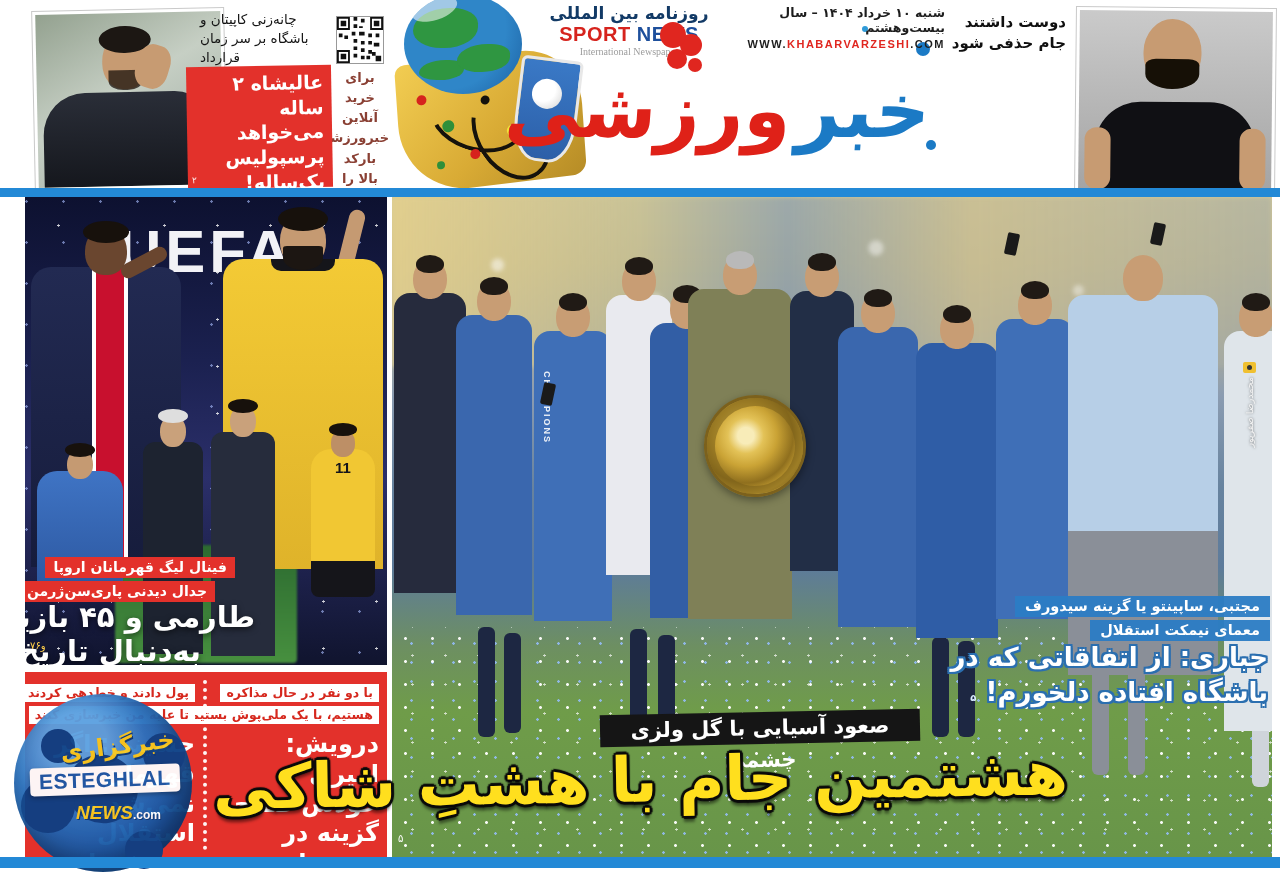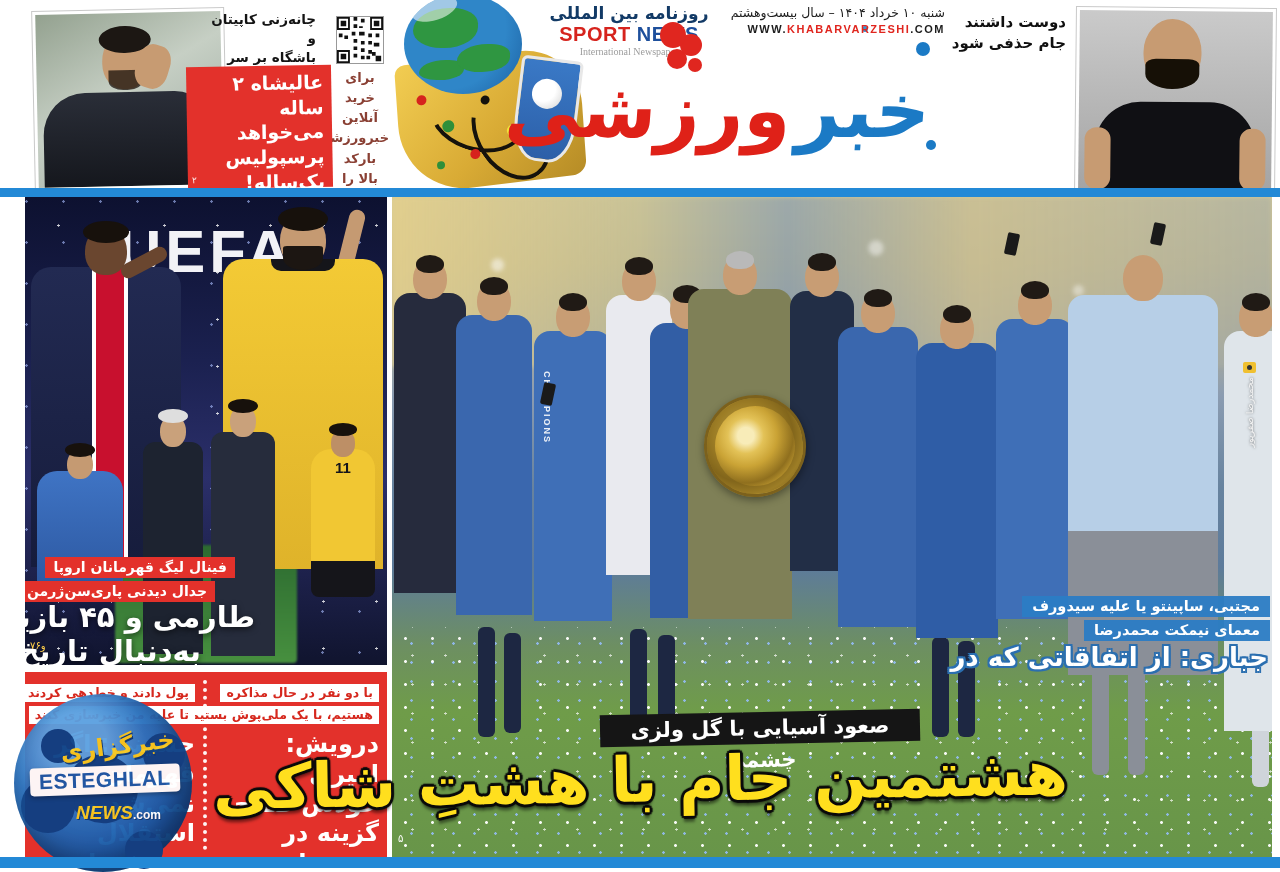--- a/index.html
+++ b/index.html
@@ -14,22 +14,22 @@
   .tl-photo .torso{position:absolute;bottom:0;left:6px;right:6px;height:94px;
             background:linear-gradient(180deg,#2a2e38,#15171d);border-radius:42px 42px 0 0}
   .tl-photo .head{position:absolute;left:66px;top:20px;width:46px;height:56px;background:#c79b72;
             border-radius:50% 50% 45% 45%}
   .tl-photo .head::before{content:"";position:absolute;top:-7px;left:-3px;right:-3px;height:27px;
             background:#1c1713;border-radius:50%}
   .tl-photo .head::after{content:"";position:absolute;bottom:-1px;left:6px;right:6px;height:20px;
             background:rgba(25,18,12,.75);border-radius:0 0 45% 45%}
   .tl-photo .hand{position:absolute;left:100px;top:32px;width:33px;height:44px;background:#c79b72;
             border-radius:40%;transform:rotate(18deg)}
-  .tl-kicker{position:absolute;left:200px;top:10px;width:116px;text-align:right;direction:rtl;
-            font-size:13.5px;font-weight:bold;color:#141414;line-height:1.4;z-index:3}
+  .tl-kicker{position:absolute;left:200px;top:10px;width:116px;text-align:left;direction:rtl;
+            font-size:13.5px;font-weight:normal;color:#141414;line-height:1.4;z-index:3}
   .tl-red{position:absolute;left:187px;top:66px;width:131px;height:113px;background:#e3312b;
             transform:rotate(-1deg);z-index:4;padding:5px 8px 4px 6px;direction:rtl;text-align:right;
             color:#fff;font-weight:bold;font-size:19px;line-height:1.3}
   .ref{font-size:9px;font-weight:normal;opacity:.9;color:#fff}
   .tl-red .ref{position:absolute;left:4px;bottom:2px}
 
   
   .qr{position:absolute;left:331px;top:16px;width:58px;text-align:center;z-index:2}
   .qr svg{width:46px;height:46px;background:#fff;border:1px solid #999}
   .qr .cap{font-size:13px;color:#8a4034;font-weight:bold;direction:rtl;line-height:1.55}
@@ -69,21 +69,21 @@
   .tg-sub{font-size:10px;color:#9c9c9c;font-family:Liberation Serif, serif}
   .nameplate{position:absolute;left:568px;top:50px;width:362px;height:130px;direction:rtl;text-align:right;
             white-space:nowrap;z-index:2;font-weight:bold;transform:skewX(-4deg);line-height:122px}
   .np-kh{font-size:76px;color:#1b7ac5}
   .np-var{font-size:76px;color:#df2118}
   .redblob{position:absolute;left:660px;top:22px;width:26px;height:26px;background:#e0261f;border-radius:50%;
             box-shadow:18px 10px 0 -2px #e0261f,4px 24px 0 -3px #e0261f,22px 30px 0 -6px #e0261f;z-index:3}
   .bluedots{position:absolute;left:916px;top:42px;width:14px;height:14px;border-radius:50%;background:#1b7ac5;
             box-shadow:8px 96px 0 -2px #1b7ac5,-58px -20px 0 -4px #2f9ad8;z-index:3}
   .dateblock{position:absolute;left:715px;top:5px;width:230px;text-align:right;direction:rtl;z-index:4}
-  .dl1,.dl2{font-size:12.5px;font-weight:normal;color:#1d1d1d;margin-bottom:3px}
+  .dl1,.dl2{font-size:12.5px;font-weight:bold;color:#1d1d1d;margin-bottom:3px}
   .dl2 .price{color:#e0261f}
   .dl3{direction:ltr;text-align:right;font-size:11px;font-weight:bold;letter-spacing:1.5px;margin-top:2px;
             font-family:"Liberation Sans",sans-serif}
   .dl3 .d{color:#e0261f}.dl3 .b{color:#1d1d1d}
 
   
   .tr-kicker{position:absolute;left:946px;top:12px;width:120px;direction:rtl;text-align:right;font-size:15px;
             font-weight:bold;color:#101010;line-height:1.42;z-index:2}
   .tr-blue{position:absolute;left:953px;top:66px;width:116px;height:120px;background:#2b7fc2;z-index:3;
             direction:rtl;text-align:right;padding:6px 9px;color:#fff;font-weight:bold;font-size:19px;
@@ -482,23 +482,27 @@
         <div class="p-body" style="height:400px;background:#dfe5ea"></div>
       </div>
 
     <div class="phone" style="left:150px;top:186px"></div>
     <div class="phone" style="left:614px;top:36px"></div>
     <div class="phone" style="left:760px;top:26px"></div>
 
     <div class="trophy"></div>
   </div>
 
-  <div class="bench b1">مجتبی، ساپینتو یا علیه سیدورف</div>
-  <div class="bench b2">معمای نیمکت محمدرضا</div>
+  <div class="bench b1">مجتبی، ساپینتو یا گزینه سیدورف</div>
+  <div class="bench b2">معمای نیمکت استقلال</div>
   <div class="quote q1">جباری: از اتفاقاتی که در</div>
+  <div class="quote q2">
+    <span>باشگاه افتاده دلخورم!</span>
+    <span class="qref">۵</span>
+  </div>
   <div class="kstrip">صعود آسیایی با گل ولزی چشمی</div>
   <div class="headline">هشتمین جام با هشتِ شاکی</div>
   <div class="hl-ref">۵</div>
   <div class="credit">
     <span class="cam"></span>
     <span class="txt">محمدرضا صفرپور</span>
   </div>
 
   <div class="bar bottom"></div>
 </div>

